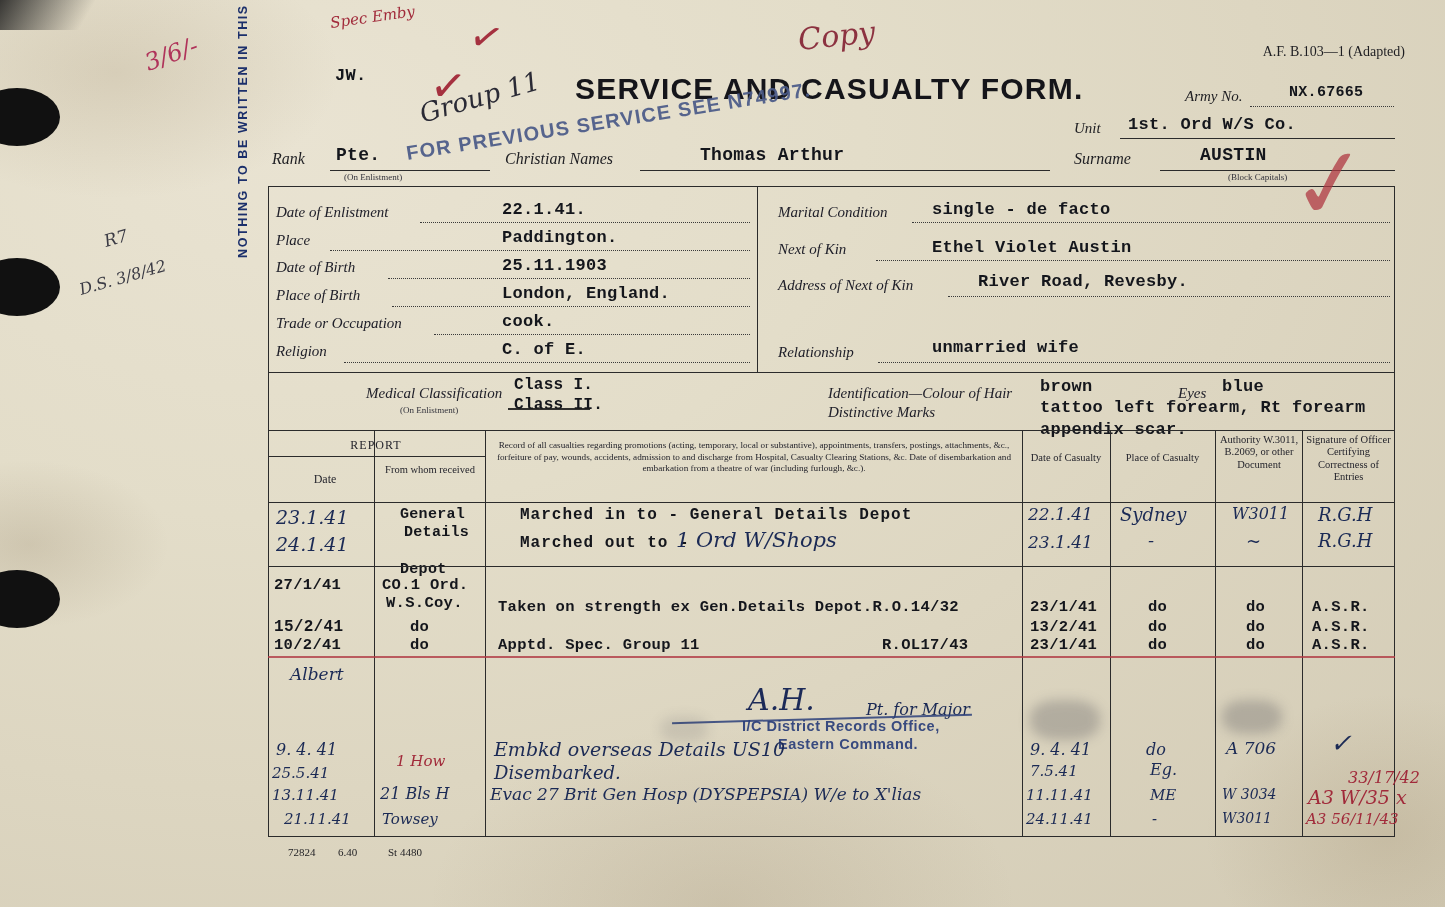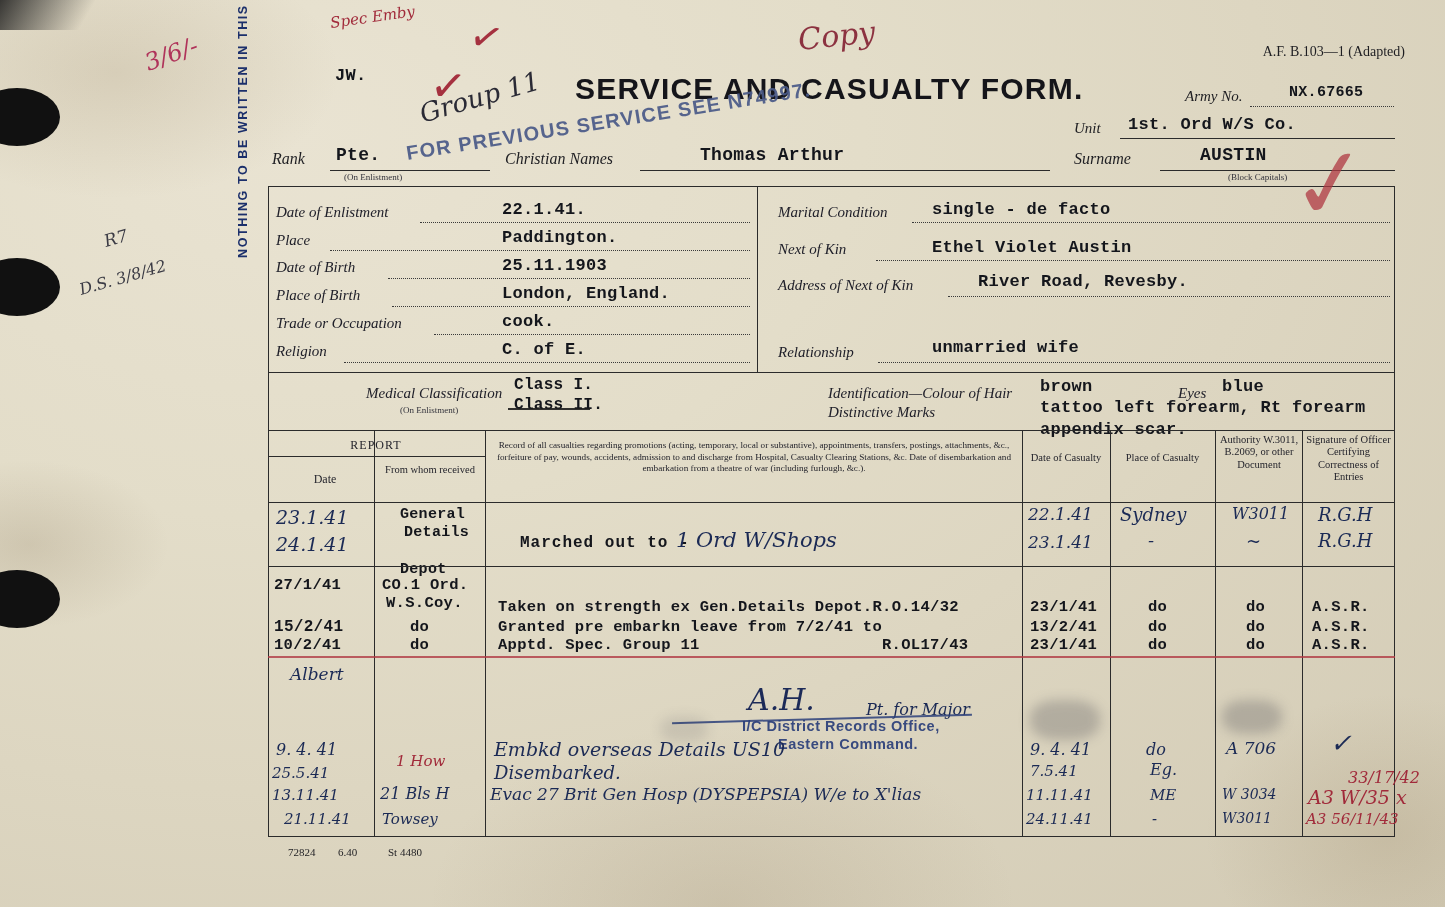--- a/index.html
+++ b/index.html
@@ -186,20 +186,21 @@
     <div class="abs th" style="left:492px;top:440px;width:524px;white-space:normal;font-size:9.2px;line-height:1.25;">Record of all casualties regarding promotions (acting, temporary, local or substantive), appointments, transfers, postings, attachments, &amp;c., forfeiture of pay, wounds, accidents, admission to and discharge from Hospital, Casualty Clearing Stations, &amp;c. Date of disembarkation and embarkation from a theatre of war (including furlough, &amp;c.).</div>
     <div class="abs th" style="left:1026px;top:452px;width:80px;white-space:normal;">Date of Casualty</div>
     <div class="abs th" style="left:1114px;top:452px;width:97px;white-space:normal;">Place of Casualty</div>
     <div class="abs th" style="left:1219px;top:434px;width:80px;white-space:normal;">Authority W.3011, B.2069, or other Document</div>
     <div class="abs th" style="left:1306px;top:434px;width:85px;white-space:normal;">Signature of Officer Certifying Correctness of Entries</div>
 
     <div class="abs hand" style="left:276px;top:506px;font-size:19px;">23.1.41</div>
     <div class="abs typed" style="left:400px;top:506px;font-size:15px;">General</div>
     <div class="abs typed" style="left:404px;top:524px;font-size:15px;">Details</div>
     <div class="abs typed" style="left:400px;top:561px;font-size:15px;">Depot</div>
+    <div class="abs typed" style="left:520px;top:506px;font-size:16px;letter-spacing:1px;">Marched  in  to -   General  Details  Depot</div>
     <div class="abs hand" style="left:1028px;top:504px;font-size:17px;">22.1.41</div>
     <div class="abs hand" style="left:1120px;top:504px;font-size:18px;">Sydney</div>
     <div class="abs hand" style="left:1232px;top:504px;font-size:16px;">W3011</div>
     <div class="abs hand" style="left:1318px;top:504px;font-size:18px;">R.G.H</div>
 
     <div class="abs hand" style="left:276px;top:533px;font-size:19px;">24.1.41</div>
     <div class="abs typed" style="left:520px;top:534px;font-size:16px;letter-spacing:1px;">Marched  out  to -</div>
     <div class="abs hand" style="left:676px;top:528px;font-size:21px;">1 Ord  W/Shops</div>
     <div class="abs hand" style="left:1028px;top:532px;font-size:17px;">23.1.41</div>
     <div class="abs hand" style="left:1148px;top:530px;font-size:18px;">-</div>
@@ -212,21 +213,20 @@
     <div class="abs typed" style="left:382px;top:576px;font-size:15.5px;">CO.1 Ord.</div>
     <div class="abs typed" style="left:386px;top:594px;font-size:15.5px;">W.S.Coy.</div>
     <div class="abs typed" style="left:498px;top:598px;font-size:15.5px;">Taken on strength ex Gen.Details Depot.R.O.14/32</div>
     <div class="abs typed" style="left:1030px;top:598px;font-size:15.5px;">23/1/41</div>
     <div class="abs typed" style="left:1148px;top:598px;font-size:15.5px;">do</div>
     <div class="abs typed" style="left:1246px;top:598px;font-size:15.5px;">do</div>
     <div class="abs typed" style="left:1312px;top:598px;font-size:15.5px;">A.S.R.</div>
 
     <div class="abs typed" style="left:274px;top:618px;font-size:16px;text-align:center;">15/2/41</div>
     <div class="abs typed" style="left:410px;top:618px;font-size:15.5px;">do</div>
-    <div class="abs typed" style="left:498px;top:618px;font-size:15.5px;">Granted pre embarkn leave from 7/2/41 to</div>
     <div class="abs typed" style="left:1030px;top:618px;font-size:15.5px;">13/2/41</div>
     <div class="abs typed" style="left:1148px;top:618px;font-size:15.5px;">do</div>
     <div class="abs typed" style="left:1246px;top:618px;font-size:15.5px;">do</div>
     <div class="abs typed" style="left:1312px;top:618px;font-size:15.5px;">A.S.R.</div>
 
     <div class="abs typed" style="left:274px;top:636px;font-size:15.5px;">10/2/41</div>
     <div class="abs typed" style="left:410px;top:636px;font-size:15.5px;">do</div>
     <div class="abs typed" style="left:498px;top:636px;font-size:15.5px;">Apptd. Spec. Group 11</div>
     <div class="abs typed" style="left:882px;top:636px;font-size:15.5px;">R.OL17/43</div>
     <div class="abs typed" style="left:1030px;top:636px;font-size:15.5px;">23/1/41</div>

